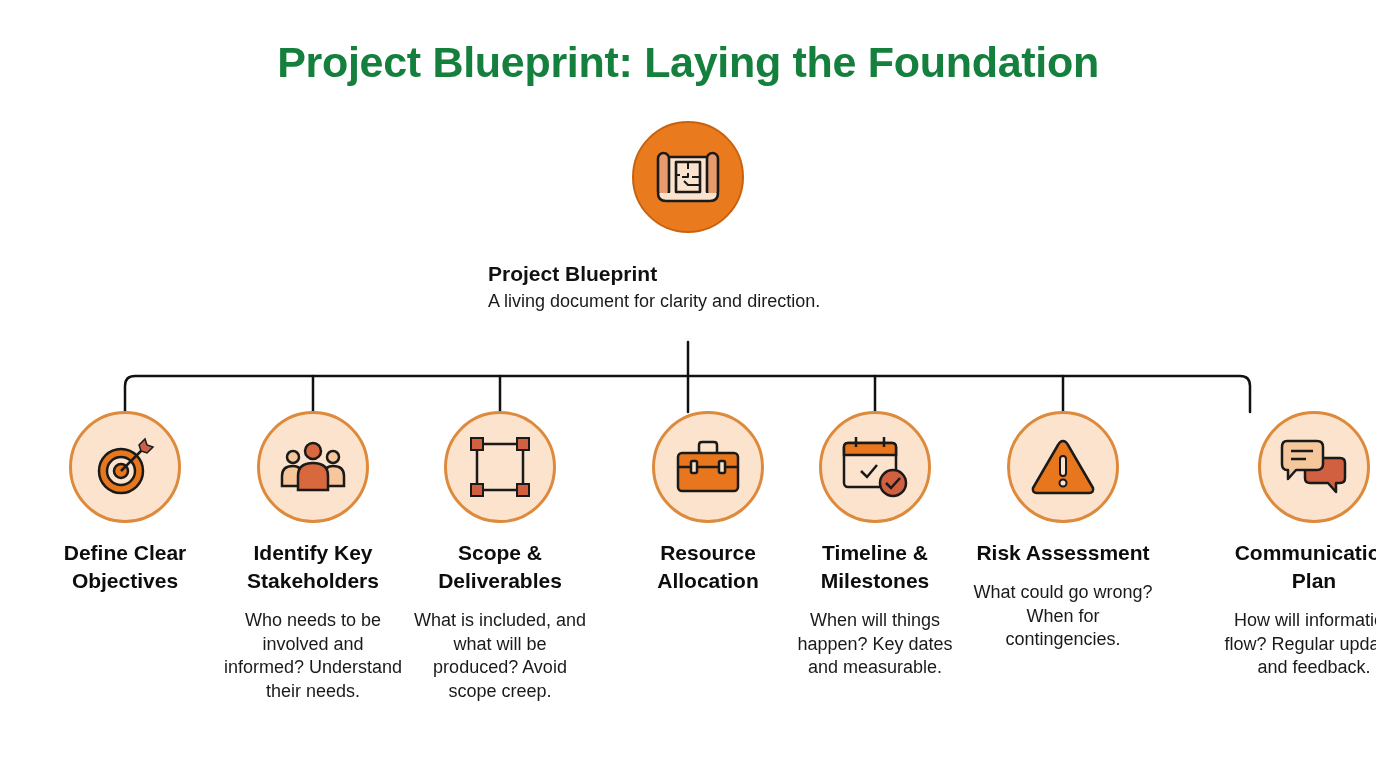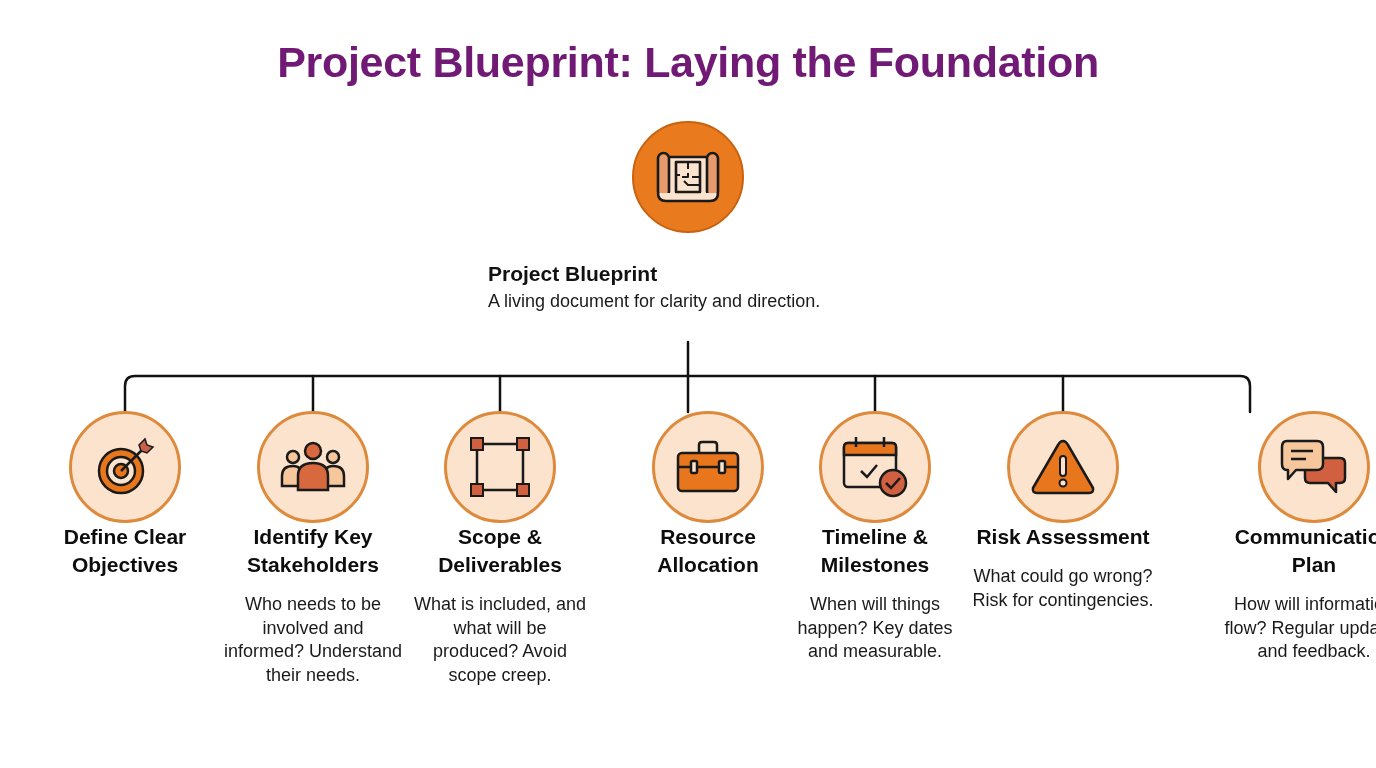--- a/index.html
+++ b/index.html
@@ -1,24 +1,24 @@
 <!DOCTYPE html>
 <html><head>
 <meta charset="utf-8">
 <style>
   html, body { margin: 0; padding: 0; background: #ffffff; }
   body { width: 1376px; height: 768px; position: relative; overflow: hidden; font-family: "Liberation Sans", "DejaVu Sans", sans-serif; color: #111; }
-  .title { position: absolute; top: 38px; left: 0; width: 1376px; text-align: center; font-size: 43px; font-weight: 700; letter-spacing: -0.3px; color: #701a75; }
+  .title { position: absolute; top: 38px; left: 0; width: 1376px; text-align: center; font-size: 43px; font-weight: 700; letter-spacing: -0.3px; color: #15803d; }
   .root-circle { position: absolute; left: 632px; top: 121px; width: 112px; height: 112px; border-radius: 50%; background: #ea7a1e; border: 2px solid #c9620f; box-sizing: border-box; display: flex; align-items: center; justify-content: center; }
   .root-title { position: absolute; top: 262px; left: 488px; width: 400px; text-align: left; font-size: 21px; font-weight: 700; }
   .root-desc { position: absolute; top: 289px; left: 488px; width: 400px; text-align: left; font-size: 18px; line-height: 24px; color: #1a1a1a; }
   svg.connectors { position: absolute; left: 0; top: 0; }
   .node { position: absolute; top: 411px; width: 190px; margin-left: -95px; text-align: center; }
   .node-circle { width: 112px; height: 112px; margin: 0 auto; border-radius: 50%; background: #fbe3cd; border: 3px solid #de8a3c; box-sizing: border-box; display: flex; align-items: center; justify-content: center; }
-  .node-title { font-size: 21px; font-weight: 700; line-height: 28px; color: #0d0d0d; }
+  .node-title { margin-top: 16px; font-size: 21px; font-weight: 700; line-height: 28px; color: #0d0d0d; }
   .node-desc { margin-top: 14px; font-size: 18px; line-height: 23.5px; color: #1a1a1a; padding: 0 4px; }
 </style>
 </head>
 <body>
 
 <div class="title">Project Blueprint: Laying the Foundation</div>
 
 <svg class="connectors" width="1376" height="768">
   <g fill="none" stroke="#111" stroke-width="2.5" stroke-linecap="round">
     <path d="M688 342 V376"></path>
@@ -126,21 +126,21 @@
 
 <div class="node" style="left:1063px">
   <div class="node-circle">
     <svg width="66" height="58" viewBox="0 0 66 58">
       <path d="M33 3 Q36 3 38 7 L63 50 Q64 55 59 55 H7 Q2 55 3 50 L28 7 Q30 3 33 3 Z" fill="#e8761d" stroke="#1a1a1a" stroke-width="2.5" stroke-linejoin="round"></path>
       <rect x="30" y="18" width="6" height="20" rx="3" fill="#fbe3cd" stroke="#1a1a1a" stroke-width="2"></rect>
       <circle cx="33" cy="45" r="3.5" fill="#fbe3cd" stroke="#1a1a1a" stroke-width="2"></circle>
     </svg>
   </div>
   <div class="node-title">Risk Assessment</div>
-  <div class="node-desc">What could go wrong? Risk for contingencies.</div>
+  <div class="node-desc">What could go wrong? When for contingencies.</div>
 </div>
 
 <div class="node" style="left:1314px">
   <div class="node-circle">
     <svg width="68" height="58" viewBox="0 0 68 58">
       <g stroke="#1a1a1a" stroke-width="2.5" stroke-linejoin="round">
         <path d="M28 20 H60 Q65 20 65 25 V40 Q65 45 60 45 H56 V54 L48 45 H30 Q25 45 25 40 V25 Q25 20 28 20 Z" fill="#d0603f"></path>
         <path d="M7 3 H37 Q43 3 43 9 V26 Q43 32 37 32 H16 L8 41 V32 H7 Q2 32 2 26 V9 Q2 3 7 3 Z" fill="#f6c79c"></path>
         <path d="M11 13 H33 M11 21 H26" fill="none"></path>
       </g>

